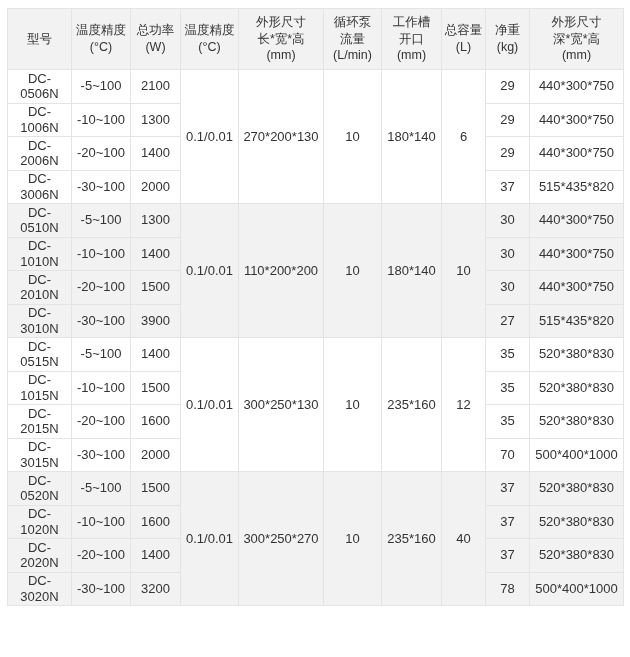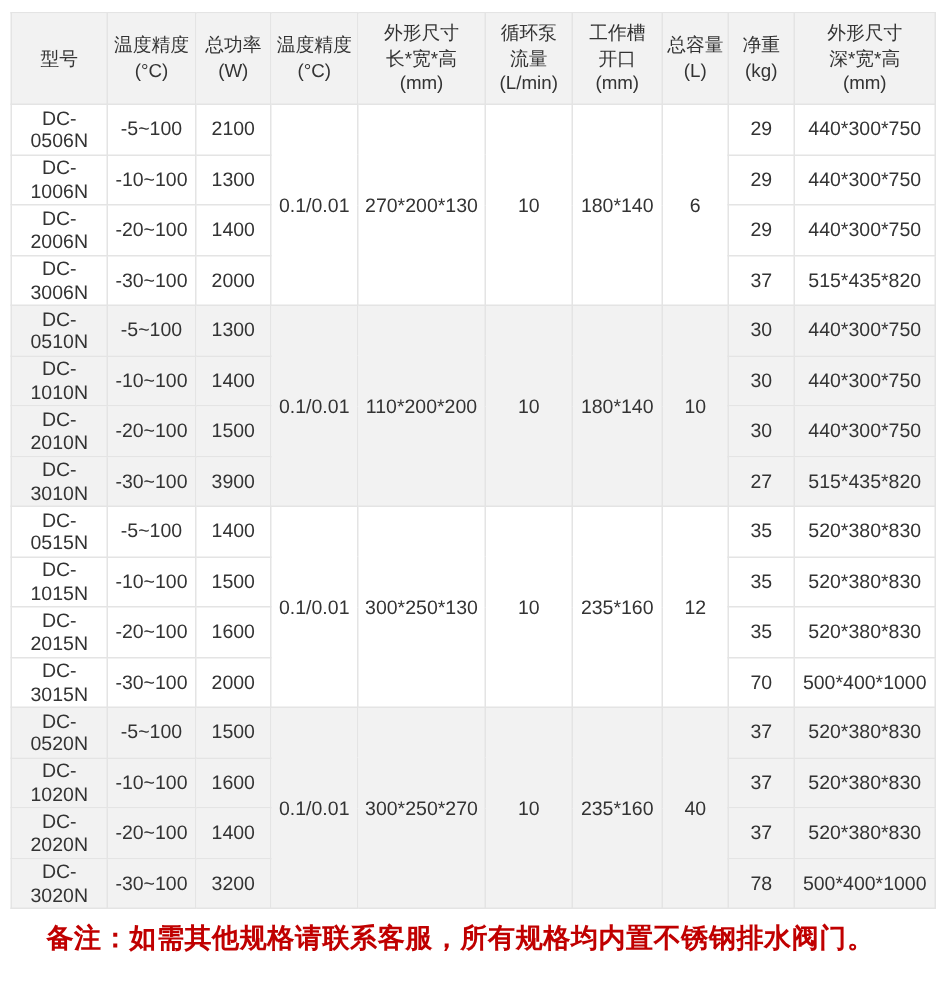--- a/index.html
+++ b/index.html
@@ -231,14 +231,13 @@
         </tr>
         <tr>
           <td class="shaded">DC-3020N</td>
           <td class="shaded">-30~100</td>
           <td class="shaded">3200</td>
           <td class="shaded">78</td>
           <td class="shaded">500*400*1000</td>
         </tr>
       </tbody>
   </table>
-  <div class="note">备注：如需其他规格请联系客服，所有规格均内置不锈钢排水阀门。</div>
 </div>
 
 </body></html>

